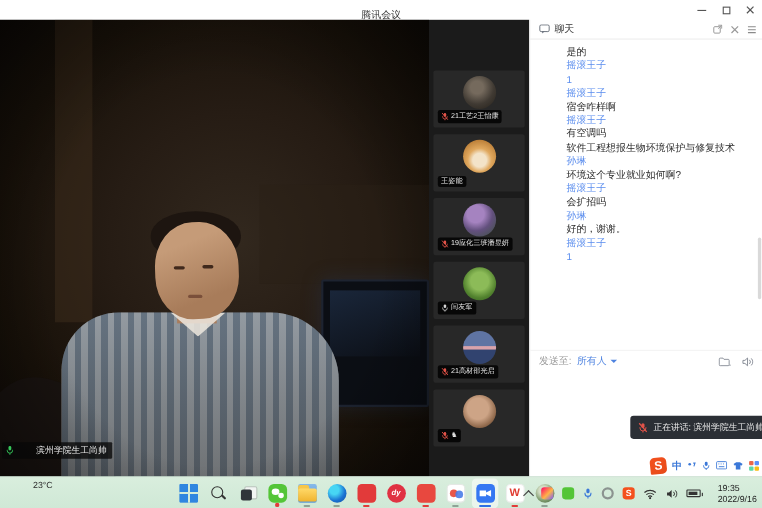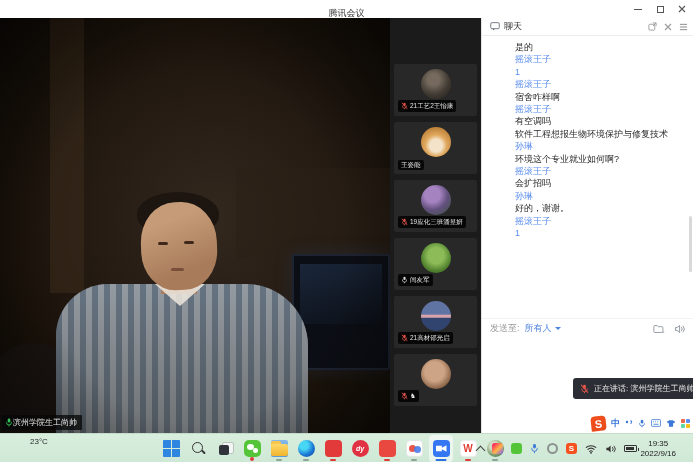--- a/index.html
+++ b/index.html
@@ -40,21 +40,21 @@
   .head{position:absolute;left:141px;top:184px;width:76px;height:88px;
         background:linear-gradient(160deg,#c59b78 25%,#a87c5a 75%);
         border-radius:46% 46% 44% 44%;transform:rotate(-2deg);}
   .hair{position:absolute;left:137px;top:174px;width:82px;height:44px;background:#1d1510;
         border-radius:50% 50% 45% 45%;}
   .eye{position:absolute;width:10px;height:3px;background:#40291c;border-radius:2px;}
   .eye.l{left:158px;top:224px;}
   .eye.r{left:184px;top:223px;}
   .mouth{position:absolute;left:171px;top:250px;width:13px;height:3px;background:#7a4f3a;border-radius:2px;}
   .vignette{position:absolute;inset:0;background:radial-gradient(ellipse at 50% 55%,transparent 55%,rgba(0,0,0,.55) 100%);}
-  .main-label{position:absolute;left:2px;bottom:3px;display:flex;align-items:center;gap:0;
+  .main-label{position:absolute;left:2px;bottom:16px;display:flex;align-items:center;gap:20px;
               background:rgba(8,8,8,.78);color:#e9e9e9;font-size:8px;padding:2px 5px 2px 3px;border-radius:1px;}
 
   
   .thumbs{position:absolute;left:390px;top:18px;width:91px;height:415px;background:#1b1b1b;
           padding:46px 0 0 4px;display:flex;flex-direction:column;gap:6px;}
   .thumb-card{position:relative;width:83px;height:52px;background:#282828;border-radius:2px;flex:0 0 auto;}
   .avatar{position:absolute;left:50%;top:5px;transform:translateX(-50%);width:30px;height:30px;border-radius:50%;}
   .av-person-dark{background:radial-gradient(circle at 42% 35%,#756a5d 0 22%,#403a33 58%,#242019 100%);}
   .av-dog{background:radial-gradient(circle at 50% 62%,#f3e3c8 0 26%,#e0a85e 45%,#b97c35 80%,#84541f 100%);}
   .av-flowers{background:radial-gradient(circle at 38% 32%,#a583c0 0 28%,#63507e 55%,#3c5340 100%);}
@@ -160,21 +160,21 @@
   .chev::before{content:"";position:absolute;left:0;top:2px;width:6px;height:6px;border-left:1.5px solid #444;border-top:1.5px solid #444;transform:rotate(45deg);}
   .tri-meet{width:11px;height:11px;border-radius:3px;background:linear-gradient(135deg,#f06,#ffb547 55%,#7a5cff);}
   .tri-wechat{width:11px;height:11px;border-radius:3px;background:#54c538;}
   .tri-mic{display:flex;}
   .tri-gear{width:11px;height:11px;border-radius:50%;border:2.5px solid #8b9390;}
   .tri-sogou{width:11px;height:11px;border-radius:3px;background:#f4511e;color:#fff;font-size:8px;font-weight:bold;
              display:flex;align-items:center;justify-content:center;}
   .battery{position:relative;width:13px;height:7px;border:1px solid #333;border-radius:1px;}
   .battery::before{content:"";position:absolute;left:1px;top:1px;bottom:1px;width:8px;background:#333;}
   .battery::after{content:"";position:absolute;right:-3px;top:1.5px;width:1.5px;height:3px;background:#333;}
-  .clock{position:absolute;right:17px;top:5px;text-align:center;line-height:9.5px;}
+  .clock{position:absolute;right:5px;top:5px;text-align:left;line-height:9.5px;}
   .clock div{font-size:8px;color:#222;}
 </style>
 </head>
 <body>
 
 <div class="screen">
 
   <div class="titlebar">
     <span class="title">腾讯会议</span>
     <div class="win-ctrls">

